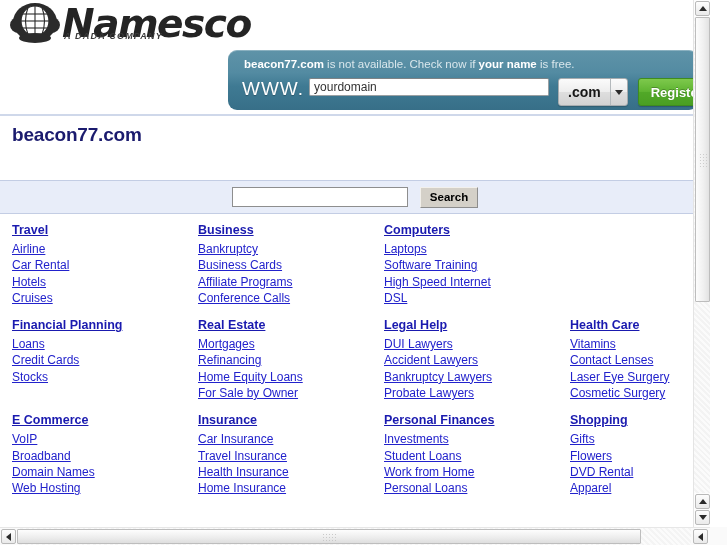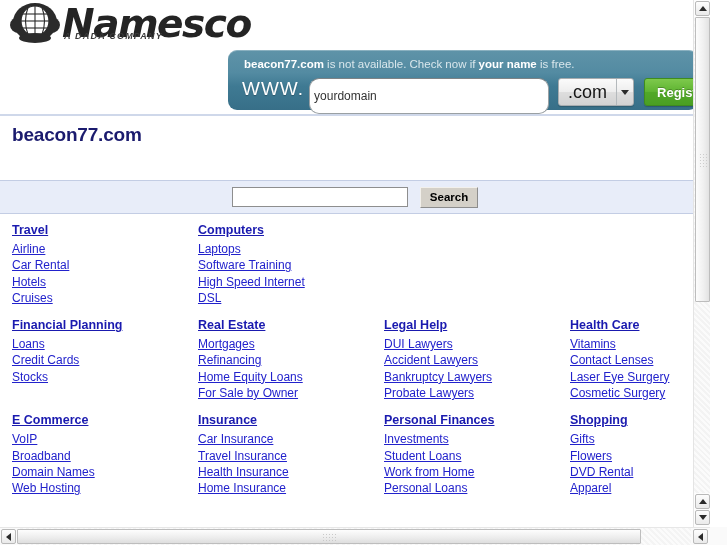--- a/index.html
+++ b/index.html
@@ -103,51 +103,51 @@
   .www-label {
     font-size: 19px;
     color: #ffffff;
     letter-spacing: 1px;
     font-weight: normal;
     margin-right: 5px;
     text-shadow: 0 1px 1px rgba(0,0,0,.25);
   }
   .domain-input {
     width: 240px;
-    height: 36px;
+    height: 18px;
     border: 1px solid #9aa0a3;
     border-top-color: #7d8386;
     background: #fff;
     font-family: "Liberation Sans", sans-serif;
     font-size: 12px;
     color: #333;
     padding: 0 4px;
     box-sizing: border-box;
-    border-radius: 10px;
+    border-radius: 2px;
     outline: none;
   }
   .tld-select {
     margin-left: 9px;
     height: 26px;
     min-width: 52px;
     display: flex;
     align-items: stretch;
     border: 1px solid #a7acaf;
     border-radius: 3px;
     background: linear-gradient(to bottom, #fbfbfb 0%, #ededed 50%, #dedede 51%, #d2d2d2 100%);
     box-shadow: 0 1px 1px rgba(0,0,0,.18);
     overflow: hidden;
     cursor: default;
   }
   .tld-value {
     padding: 0 9px;
     display: flex; align-items: center;
-    font-size: 18px;
+    font-size: 14px;
     color: #161616;
-    font-weight: normal;
+    font-weight: bold;
   }
   .tld-arrow {
     width: 16px;
     border-left: 1px solid #b4b9bc;
     display: flex; align-items: center; justify-content: center;
   }
   .tld-arrow i {
     display: block;
     width: 0; height: 0;
     border-left: 4px solid transparent;
@@ -447,20 +447,21 @@
 
   <div class="search-strip">
     <input class="search-input" type="text" placeholder="" style="">
     <button class="search-btn">Search</button>
   </div>
 
   <div class="cats">
     <div id="cat-rows">
         <div class="cat-row">
           <div class="cat-col"><a class="cat-title">Travel</a><a class="cat-link">Airline</a><a class="cat-link">Car Rental</a><a class="cat-link">Hotels</a><a class="cat-link">Cruises</a></div>
+          <div class="cat-col"><a class="cat-title">Business</a><a class="cat-link">Bankruptcy</a><a class="cat-link">Business Cards</a><a class="cat-link">Affiliate Programs</a><a class="cat-link">Conference Calls</a></div>
           <div class="cat-col last"><a class="cat-title">Computers</a><a class="cat-link">Laptops</a><a class="cat-link">Software Training</a><a class="cat-link">High Speed Internet</a><a class="cat-link">DSL</a></div>
         </div>
         <div class="cat-row">
           <div class="cat-col"><a class="cat-title">Financial Planning</a><a class="cat-link">Loans</a><a class="cat-link">Credit Cards</a><a class="cat-link">Stocks</a></div>
           <div class="cat-col"><a class="cat-title">Real Estate</a><a class="cat-link">Mortgages</a><a class="cat-link">Refinancing</a><a class="cat-link">Home Equity Loans</a><a class="cat-link">For Sale by Owner</a></div>
           <div class="cat-col"><a class="cat-title">Legal Help</a><a class="cat-link">DUI Lawyers</a><a class="cat-link">Accident Lawyers</a><a class="cat-link">Bankruptcy Lawyers</a><a class="cat-link">Probate Lawyers</a></div>
           <div class="cat-col last"><a class="cat-title">Health Care</a><a class="cat-link">Vitamins</a><a class="cat-link">Contact Lenses</a><a class="cat-link">Laser Eye Surgery</a><a class="cat-link">Cosmetic Surgery</a></div>
         </div>
         <div class="cat-row">
           <div class="cat-col"><a class="cat-title">E Commerce</a><a class="cat-link">VoIP</a><a class="cat-link">Broadband</a><a class="cat-link">Domain Names</a><a class="cat-link">Web Hosting</a></div>

